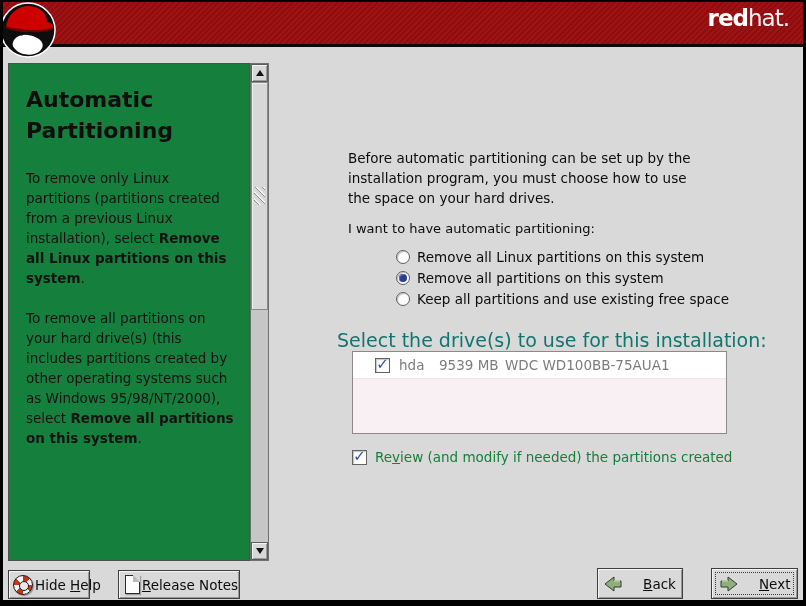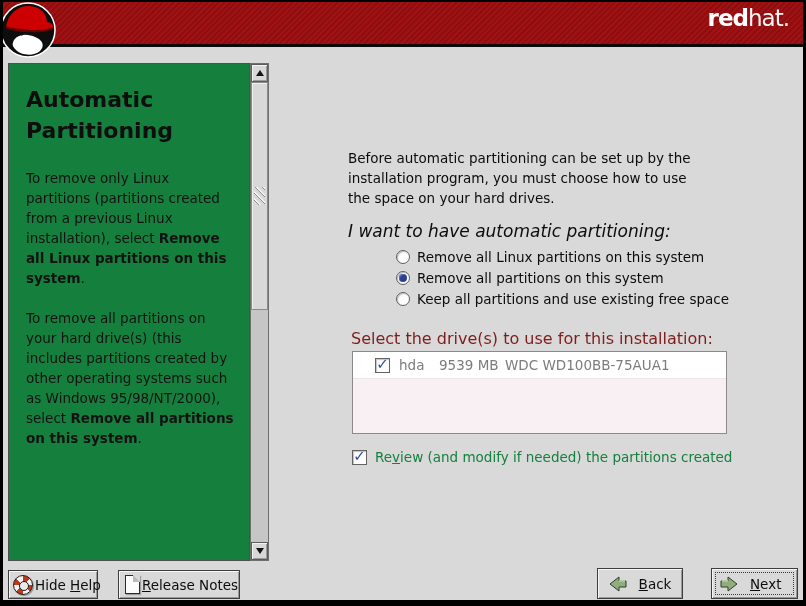--- a/index.html
+++ b/index.html
@@ -48,31 +48,31 @@
     position:absolute;left:0;top:18px;width:17px;height:228px;background:#d8d8d8;
     border:1px solid #8a8a8a;box-shadow:inset 1px 1px 0 #efefef;
     display:flex;align-items:center;justify-content:center;
   }
   .sb-grip{
     width:11px;height:18px;
     background-image:repeating-linear-gradient(45deg, transparent 0 3px, #8f8f8f 3px 4px, #f2f2f2 4px 5px);
   }
   
   .intro{position:absolute;left:345px;top:146px;width:348px;font-size:13.5px;line-height:20px;color:#0c0c0c;}
-  .question{position:absolute;left:345px;top:219px;font-size:17px;color:#0c0c0c;font-style:italic;}
+  .question{position:absolute;left:345px;top:219px;font-size:13px;color:#0c0c0c;}
   .radio-row{position:absolute;left:393px;height:20px;display:flex;align-items:center;}
   .radio{
     width:14px;height:14px;border-radius:50%;background:#fdfdfd;
     border:1px solid #5f5f5f;box-shadow:inset 1px 1px 1px #bdbdbd;flex:none;
     display:flex;align-items:center;justify-content:center;
   }
   .radio .dot{display:none;}
   .radio.checked .dot{display:block;width:8px;height:8px;border-radius:50%;background:#2c3f8e;box-shadow:inset 1px 1px 0 #5a6fc0;}
   .radio-label{font-size:13.5px;color:#0c0c0c;margin-left:7px;white-space:nowrap;}
-  .drives-label{position:absolute;left:348px;top:327px;font-size:16px;color:#7f1d1d;}
+  .drives-label{position:absolute;left:334px;top:327px;font-size:19px;color:#0f766e;}
   .drive-list{
     position:absolute;left:349px;top:349px;width:375px;height:83px;
     background:#f8f0f3;border:1px solid #8e8888;
   }
   .drive-row{height:27px;background:#ffffff;display:flex;align-items:center;border-bottom:1px solid #eee4e9;}
   .checkbox{
     width:15px;height:15px;background:#fdfdfd;border:1px solid #636363;
     box-shadow:inset 1px 1px 1px #c2c2c2;flex:none;position:relative;
     display:flex;align-items:center;justify-content:center;
   }
@@ -84,26 +84,26 @@
   .review-row{position:absolute;left:349px;top:447px;display:flex;align-items:center;}
   .review-label{font-size:13.5px;color:#15803d;margin-left:8px;}
   .mn{text-decoration:underline;}
   
   .btn{
     position:absolute;height:29px;background:#d9d9d9;border:1px solid #3e3e3e;
     display:flex;align-items:center;font-size:13.5px;color:#0c0c0c;
     box-shadow:inset 1px 1px 0 #f6f6f6, inset -1px -1px 0 #999;
     padding:0 8px;cursor:default;white-space:nowrap;
   }
-  .btn-hide-help{left:5px;top:568px;width:90px;padding:0 4px;}
+  .btn-hide-help{left:5px;top:568px;width:82px;padding:0 4px;}
   .btn-release-notes{left:115px;top:568px;width:122px;padding:0 6px;}
   .btn-back{left:594px;top:566px;width:86px;height:31px;justify-content:center;}
   .btn-next{left:708px;top:566px;width:87px;height:31px;outline:1px dotted #3a3a3a;outline-offset:-5px;}
   .btn .lbl{margin-left:2px;}
-  .btn-back .lbl,.btn-next .lbl{margin-left:12px;}
+  .btn-back .lbl,.btn-next .lbl{margin-left:21px;}
   
   .lifebuoy{
     width:20px;height:20px;border-radius:50%;border:1px solid #1d1d1d;flex:none;position:relative;
     background:conic-gradient(#c5371d 0 45deg,#f3f3f3 45deg 90deg,#c5371d 90deg 135deg,#f3f3f3 135deg 180deg,#c5371d 180deg 225deg,#f3f3f3 225deg 270deg,#c5371d 270deg 315deg,#f3f3f3 315deg 360deg);
     box-shadow:1px 1px 1px #8d8d8d;
   }
   .lifebuoy::after{
     content:"";position:absolute;left:5px;top:5px;width:8px;height:8px;border-radius:50%;
     background:#e9e9e9;border:1px solid #1d1d1d;
   }

